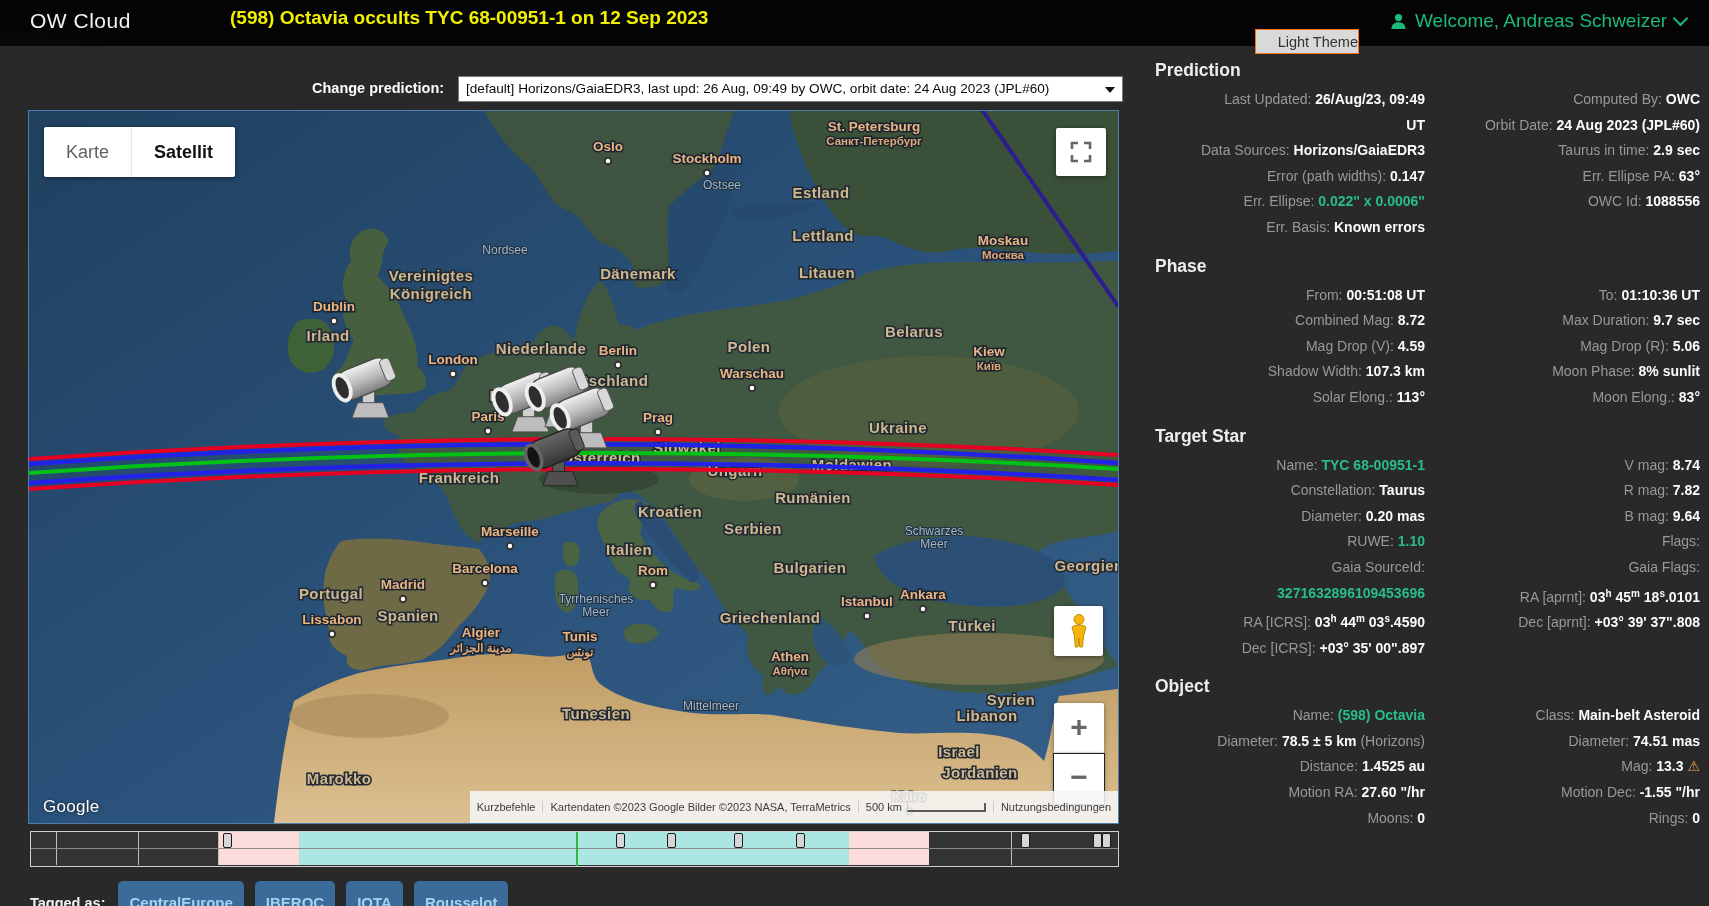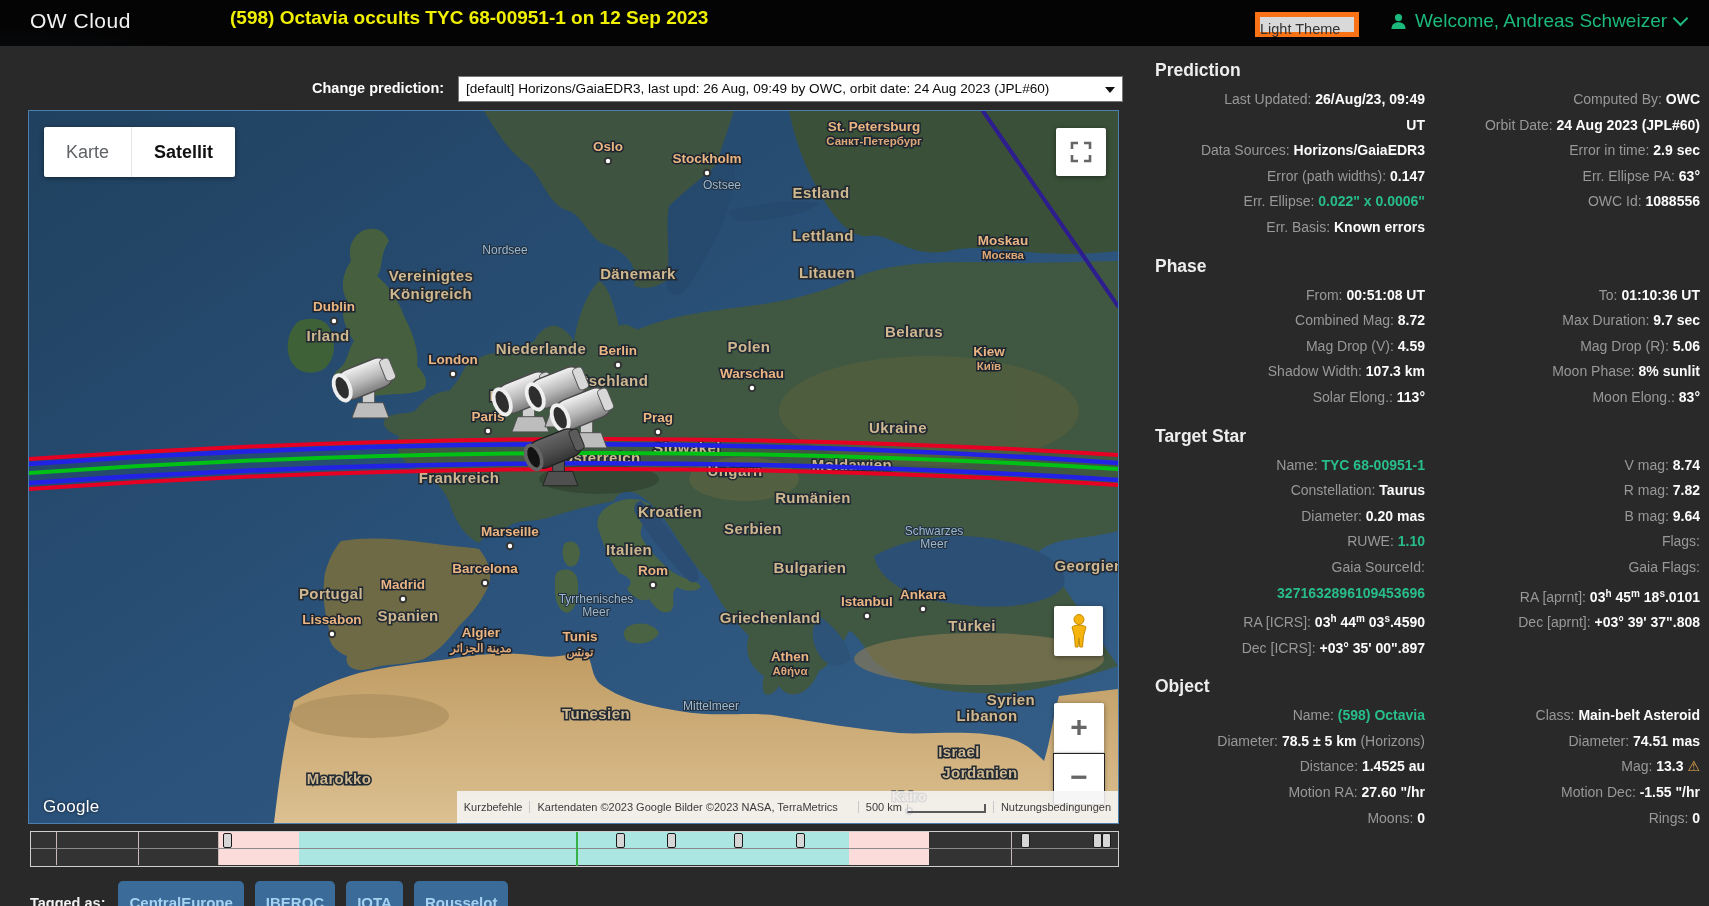--- a/index.html
+++ b/index.html
@@ -5,22 +5,22 @@
   html,body{margin:0;padding:0;background:#1b1b1b;font-family:"Liberation Sans",sans-serif;}
   .stage{position:relative;width:1709px;height:906px;background:#292929;overflow:hidden;}
   
   .hdr{position:absolute;left:0;top:0;width:1709px;height:46px;background:#040404;}
   .hdr-banner{position:absolute;left:0;top:0;width:460px;height:46px;
     background:
       radial-gradient(ellipse 460px 250px at 15px 215px, transparent 61%, rgba(170,205,255,.55) 63%, transparent 67%),
       radial-gradient(ellipse 520px 300px at 20px 230px, rgba(95,130,180,.45), rgba(25,45,75,.35) 45%, transparent 68%);}
   .logo{position:absolute;left:30px;top:9px;color:#f2f2f2;font-size:21px;letter-spacing:.5px;}
   .title{position:absolute;left:230px;top:7px;color:#f0f000;font-size:19px;font-weight:700;}
-  .theme-btn{position:absolute;left:1255px;top:12px;width:104px;height:25px;background:#d9d9d9;border:5px solid #f97316;
-    color:#333;font-size:14.5px;text-align:left;line-height:24px;box-sizing:border-box;}
+  .theme-btn{position:absolute;left:1255px;top:29px;width:104px;height:25px;background:#d9d9d9;border:1px solid #f97316;
+    color:#333;font-size:14.5px;text-align:right;line-height:24px;box-sizing:border-box;}
   .welcome{position:absolute;left:1390px;top:10px;color:#1bb97c;font-size:19px;display:flex;align-items:center;gap:8px;}
   .chev{display:inline-block;width:9px;height:9px;border-right:2px solid #1bb97c;border-bottom:2px solid #1bb97c;
     transform:rotate(45deg);margin-top:-5px;}
   
   .cp-label{position:absolute;left:312px;top:80px;color:#fff;font-size:14.5px;font-weight:700;}
   .cp-select{position:absolute;left:458px;top:76px;width:665px;height:26px;background:#fff;border:1px solid #777;
     box-sizing:border-box;color:#0c0c0c;font-size:13.6px;line-height:24px;padding:0 22px 0 7px;white-space:nowrap;overflow:hidden;}
   .cp-caret{position:absolute;right:7px;top:10px;width:0;height:0;border-left:5px solid transparent;
     border-right:5px solid transparent;border-top:6px solid #111;}
   
@@ -37,21 +37,21 @@
   .zbtn{position:absolute;right:14px;width:50px;height:50px;background:#fff;color:#666;font-size:30px;font-weight:700;
     text-align:center;line-height:48px;box-shadow:0 1px 5px rgba(0,0,0,.45);box-sizing:border-box;}
   .zin{top:592px;border-radius:2px 2px 0 0;border-bottom:1px solid #e6e6e6;}
   .zout{top:643px;border:3px solid #fff;outline:1px solid #222;line-height:40px;}
   .glogo{position:absolute;left:14px;bottom:6px;color:#fff;font-size:17px;font-weight:500;letter-spacing:.3px;
     text-shadow:0 0 3px rgba(0,0,0,.7);}
   .attrib{position:absolute;right:0;bottom:0;height:32px;background:rgba(245,245,245,.88);color:#3c3c3c;
     font-size:11px;display:flex;align-items:center;}
   .attrib span{padding:0 7px;border-left:1px solid #c9c9c9;white-space:nowrap;}
   .attrib span:first-child{border-left:none;}
-  .scalewrap{display:flex;align-items:flex-end;gap:5px;margin-left:13px;}
+  .scalewrap{display:flex;align-items:center;gap:5px;}
   .scalebar{width:62px;height:7px;border:2px solid #5a5a5a;border-top:none;}
   
   text{font-family:"Liberation Sans",sans-serif;}
   .lbl-city{font-size:13.5px;font-weight:700;fill:#eab582;stroke:#1c2430;stroke-width:3px;paint-order:stroke;text-anchor:middle;}
   .lbl-city.sub{font-size:11.5px;fill:#dfa878;}
   .lbl-country{font-size:15px;font-weight:700;fill:#cfb78f;stroke:#222a33;stroke-width:3.2px;paint-order:stroke;text-anchor:middle;letter-spacing:.4px;}
   .lbl-sea{font-size:12px;fill:#9db9cf;text-anchor:middle;stroke:#223040;stroke-width:2px;paint-order:stroke;}
   
   .timeline{position:absolute;left:30px;top:831px;width:1087px;height:34px;border:1px solid #cfcfcf;box-sizing:content-box;background:#333;}
   .tl-row{position:absolute;left:0;width:1087px;height:16px;overflow:hidden;}
@@ -371,21 +371,21 @@
           <div class="sec-col">
             <div class="prow"><span class="plabel">Last Updated: </span><span class="pv">26/Aug/23, 09:49</span><br><span class="pv">UT</span></div>
             <div class="prow"><span class="plabel">Data Sources: </span><span class="pv">Horizons/GaiaEDR3</span></div>
             <div class="prow"><span class="plabel">Error (path widths): </span><span class="pv">0.147</span></div>
             <div class="prow"><span class="plabel">Err. Ellipse: </span><span class="pg">0.022" x 0.0006"</span></div>
             <div class="prow"><span class="plabel">Err. Basis: </span><span class="pv">Known errors</span></div>
           </div>
           <div class="sec-col">
             <div class="prow"><span class="plabel">Computed By: </span><span class="pv">OWC</span></div>
             <div class="prow"><span class="plabel">Orbit Date: </span><span class="pv">24 Aug 2023 </span><span class="pv">(JPL#60)</span></div>
-            <div class="prow"><span class="plabel">Error in time: </span><span class="pv">2.9 sec</span></div>
+            <div class="prow"><span class="plabel">Taurus in time: </span><span class="pv">2.9 sec</span></div>
             <div class="prow"><span class="plabel">Err. Ellipse PA: </span><span class="pv">63°</span></div>
             <div class="prow"><span class="plabel">OWC Id: </span><span class="pv">1088556</span></div>
           </div>
         </div>
       </div>
       <div class="sec">
         <h3>Phase</h3>
         <div class="sec-grid">
           <div class="sec-col">
             <div class="prow"><span class="plabel">From: </span><span class="pv">00:51:08 UT</span></div>

